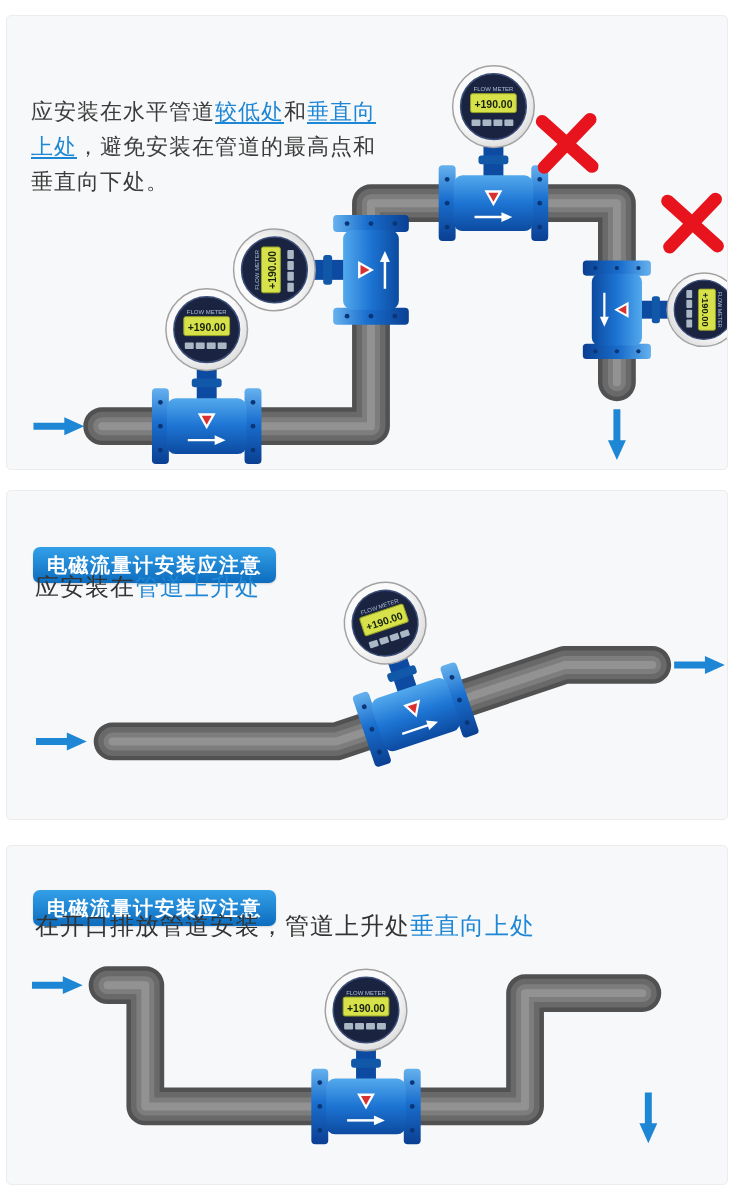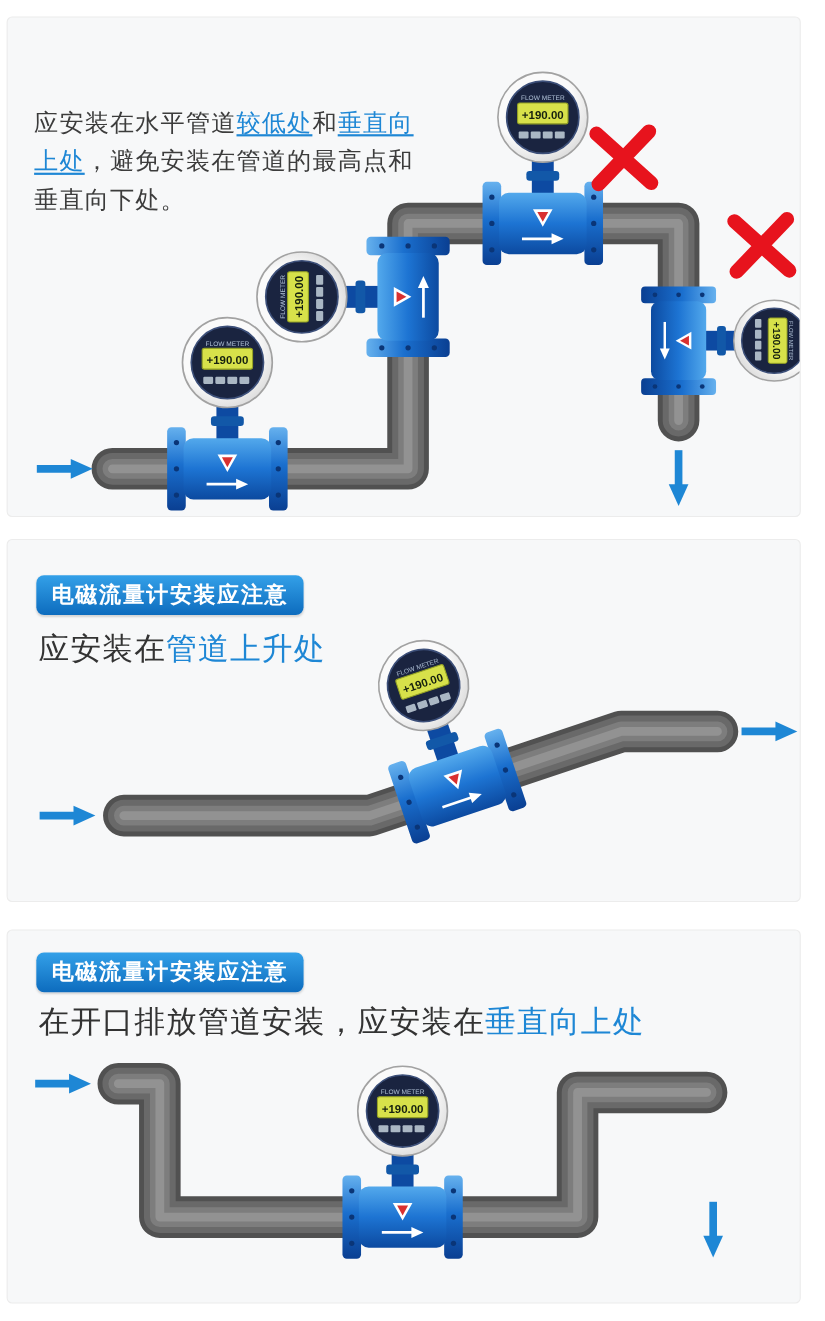--- a/index.html
+++ b/index.html
@@ -26,25 +26,26 @@
   }
   .blue{color:#1e87d5}
   .u{text-decoration:underline;text-underline-offset:3px}
 
   .badge{
     position:absolute;left:26px;z-index:2;display:inline-block;
     background:linear-gradient(180deg,#33a0e8,#0d6cbe);
     color:#ffffff;font-weight:bold;font-size:20px;line-height:1;
     padding:8px 14px;border-radius:7px;letter-spacing:1.5px;
     box-shadow:0 1px 2px rgba(0,0,0,.15);
+    margin-top:24px;
   }
   .p2 .badge{top:32px}
   .p3 .badge{top:20px}
 
-  .caption{position:absolute;left:28px;z-index:2;font-size:28px;letter-spacing:1px;color:#333333}
+  .caption{position:absolute;left:28px;z-index:2;font-size:24px;letter-spacing:1px;color:#333333}
   .p2 .caption{top:80px}
   .p3 .caption{top:64px}
 
   
   .pBase{fill:none;stroke:#515151;stroke-width:38;stroke-linecap:round;stroke-linejoin:round}
   .pMid{fill:none;stroke:#696969;stroke-width:29;stroke-linecap:round;stroke-linejoin:round}
   .pIn{fill:none;stroke:#7d7d7d;stroke-width:18;stroke-linecap:round;stroke-linejoin:round}
   .pHi{fill:none;stroke:#929292;stroke-width:8;stroke-linecap:round;stroke-linejoin:round}
 </style>
 </head>
@@ -158,16 +159,16 @@
       <path class="pIn" d="M 100 140 L 138 140 L 138 262 L 520 262 L 520 148 L 638 148"></path>
       <path class="pHi" d="M 100 140 L 138 140 L 138 262 L 520 262 L 520 148 L 638 148"></path>
 
       <use href="#arrow" transform="translate(24,140)"></use>
       <use href="#arrow" transform="translate(644,248) rotate(90)"></use>
 
       <use href="#meter" transform="translate(360,262)"></use>
     </svg>
 
     <div class="badge">电磁流量计安装应注意</div>
-    <p class="caption"><span>在开口排放管道安装，应安装在</span><span class="blue">垂直向上处</span></p>
+    <p class="caption"><span>在开口排放管道安装，管道上升处</span><span class="blue">垂直向上处</span></p>
   </section>
 
 </div>
 
 </body></html>

